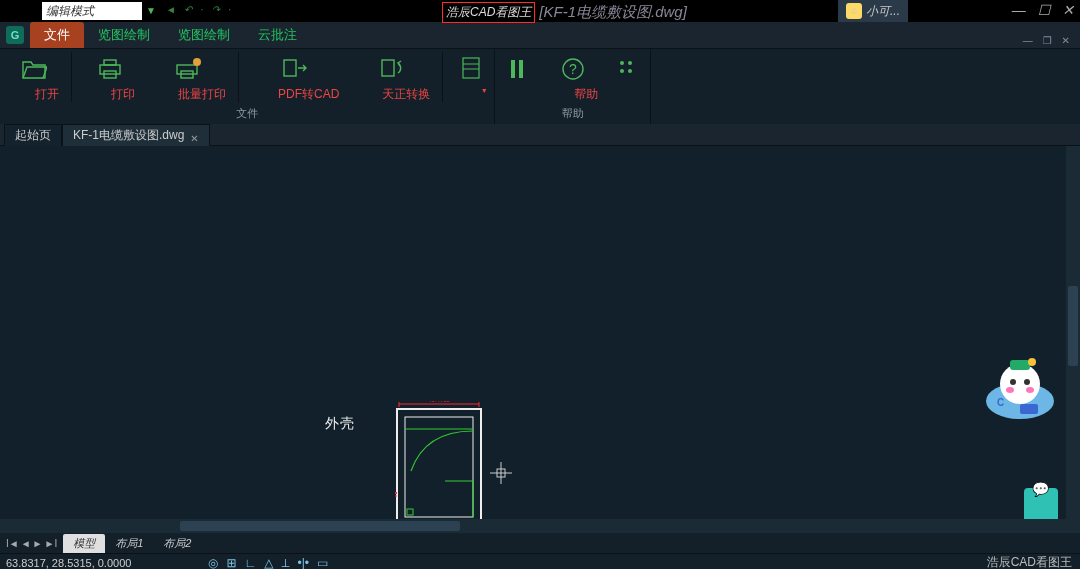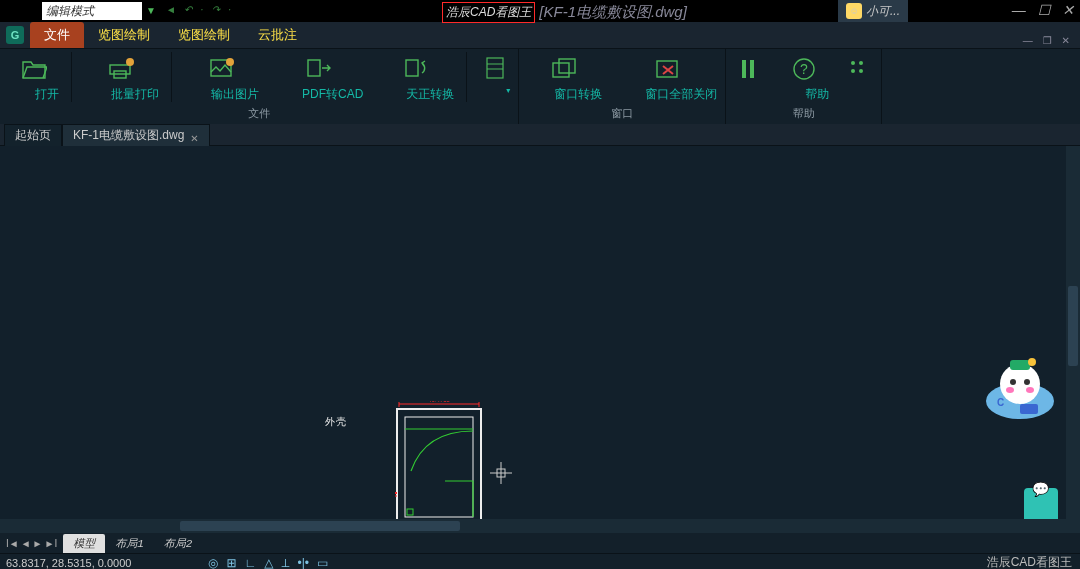--- a/index.html
+++ b/index.html
@@ -12,50 +12,50 @@
 .title-center { position: absolute; left: 442px; top: 2px; display: flex; align-items: center; }
 .title-highlight { border: 1.5px solid #ff2a2a; padding: 1px 3px; color: #ddd; font-size: 12px; }
 .title-doc { color: #889; margin-left: 4px; font-size: 15px; }
 .user-badge { position: absolute; right: 172px; top: 0; height: 22px; display: flex; align-items: center; gap: 4px; background: #2a3a48; padding: 0 8px; }
 .avatar-mini { width: 16px; height: 16px; background: #ffd966; border-radius: 3px; display: flex; align-items: center; justify-content: center; font-size: 9px; }
 .win-ctrls { position: absolute; right: 6px; top: 2px; display: flex; gap: 12px; }
 .win-ctrls span { font-size: 14px; color: #aaa; cursor: pointer; }
 .menubar { height: 26px; display: flex; align-items: center; position: relative; }
 .logo { width: 30px; height: 26px; display: flex; align-items: center; justify-content: center; }
 .logo-box { width: 18px; height: 18px; background: #0f6b5a; border-radius: 3px; display: flex; align-items: center; justify-content: center; color: #6fe3c3; font-size: 11px; font-weight: bold; }
-.menu-tab { padding: 4px 14px; color: #fde047; font-size: 13px; cursor: pointer; }
+.menu-tab { padding: 4px 14px; color: #22c55e; font-size: 13px; cursor: pointer; }
 .menu-tab.active { background: #a8411f; color: #fff; border-radius: 3px 3px 0 0; }
 .mdi-ctrls { position: absolute; right: 10px; bottom: 2px; display: flex; gap: 10px; color: #889; font-size: 10px; }
 .ribbon { height: 76px; background: #13202a; border-top: 1px solid #0a1218; display: flex; position: relative; }
 .ribbon-group { display: flex; flex-direction: column; border-right: 1px solid #0a1218; }
 .ribbon-items { display: flex; flex: 1; }
 .ribbon-btn { display: flex; flex-direction: column; align-items: center; justify-content: flex-start; padding: 6px 8px 2px; gap: 3px; cursor: pointer; min-width: 44px; }
 .ribbon-icon { width: 28px; height: 28px; display: flex; align-items: center; justify-content: center; }
-.ribbon-label { font-size: 12px; color: #14b8a6; white-space: nowrap; margin-left: 27px; }
+.ribbon-label { font-size: 12px; color: #ef4444; white-space: nowrap; margin-left: 27px; }
 .group-title { text-align: center; font-size: 11px; color: #8c99a3; padding: 1px 0 3px; }
 .tabbar { height: 22px; display: flex; align-items: center; padding-left: 4px; gap: 0; border-bottom: 1px solid #0a1218; }
 .doc-tab { padding: 2px 10px; font-size: 12px; color: #ccc; background: #1f2f3a; border: 1px solid #0a1218; border-bottom: none; display: flex; align-items: flex-end; gap: 6px; }
 .doc-tab.start { background: #13222c; }
 .doc-tab .x { font-size: 10px; color: #999; cursor: pointer; }
 .canvas { position: relative; height: 373px; background: #12202b; overflow: hidden; }
 .scrollbar-v { position: absolute; right: 0; top: 0; width: 14px; height: 100%; background: #1a2b36; }
 .scrollbar-v .thumb { position: absolute; left: 2px; top: 140px; width: 10px; height: 80px; background: #2c4252; border-radius: 2px; }
 .drawing { position: absolute; left: 395px; top: 255px; }
-.part-label { position: absolute; left: 325px; top: 269px; color: #eee; font-size: 10px; letter-spacing: 1px; }
+.part-label { position: absolute; left: 325px; top: 269px; color: #eee; font-size: 14px; letter-spacing: 1px; }
 .crosshair { position: absolute; left: 490px; top: 316px; }
 .mascot { position: absolute; right: 20px; top: 200px; }
 .collab-btn { position: absolute; right: 22px; top: 342px; width: 34px; height: 38px; background: #2fc2b4; border-radius: 4px; display: flex; flex-direction: column; align-items: center; justify-content: center; gap: 1px; }
 .collab-btn .chat { font-size: 14px; color: #fff; }
 .collab-btn .txt { font-size: 9px; color: #fff; margin-top: 22px; }
 .scrollbar-h { height: 14px; background: #1a2b36; display: flex; align-items: center; position: relative; }
 .scrollbar-h .thumb { position: absolute; left: 180px; top: 2px; height: 10px; width: 280px; background: #2c4252; border-radius: 2px; }
 .layout-tabs { height: 20px; display: flex; align-items: center; background: #13202a; }
 .nav-arrows { display: flex; gap: 2px; padding: 0 6px; }
 .nav-arrows span { font-size: 10px; color: #aaa; cursor: pointer; }
-.layout-tab { padding: 2px 10px; font-size: 11px; font-style: italic; color: #ccc; font-family: Liberation Mono, monospace; }
+.layout-tab { padding: 2px 10px; font-size: 11px; font-style: italic; color: #ccc; }
 .layout-tab.active { background: #e0e0e0; color: #333; border-radius: 2px 2px 0 0; }
 .statusbar { height: 18px; background: #13202a; display: flex; align-items: center; padding: 0 6px; position: relative; border-top: 1px solid #0a1218; }
 .coords { font-size: 11px; color: #ccc; }
 .status-icons { position: absolute; left: 208px; display: flex; gap: 8px; align-items: center; }
 .status-icons span { color: #7cc0e0; font-size: 12px; }
 .brand { position: absolute; right: 8px; font-size: 12px; color: #bbb; }
 .sep-v { width: 1px; height: 50px; background: #0a1218; align-self: center; margin: 0 4px; }
 </style>
 </head>
 <body>
@@ -110,42 +110,42 @@
             <svg width="26" height="22">
               <path d="M2 4h8l2 3h12v13H2z" fill="none" stroke="#4db85a" stroke-width="1.4"></path>
               <path d="M2 20L6 9h20l-4 11" fill="none" stroke="#4db85a" stroke-width="1.4"></path>
             </svg>
           </div>
           <span class="ribbon-label">打开</span>
         </div>
       <div class="sep-v"></div>
       <div class="ribbon-btn">
           <div class="ribbon-icon">
+            <svg width="26" height="24">
+              <rect x="3" y="8" width="20" height="9" fill="none" stroke="#4db85a" stroke-width="1.4"></rect>
+              <rect x="7" y="3" width="12" height="5" fill="none" stroke="#4db85a" stroke-width="1.4"></rect>
+              <rect x="7" y="14" width="12" height="7" fill="none" stroke="#4db85a" stroke-width="1.4"></rect>
+            </svg>
+          </div>
+          <span class="ribbon-label">打印</span>
+        </div>
+      <div class="ribbon-btn">
+          <div class="ribbon-icon">
             <svg width="28" height="24">
               <rect x="2" y="8" width="20" height="9" fill="none" stroke="#4db85a" stroke-width="1.4"></rect>
               <rect x="6" y="14" width="12" height="7" fill="none" stroke="#4db85a" stroke-width="1.4"></rect>
               <circle cx="22" cy="5" r="4" fill="#e2a23a"></circle>
             </svg>
           </div>
           <span class="ribbon-label">批量打印</span>
         </div>
       <div class="sep-v"></div>
       <div class="ribbon-btn">
           <div class="ribbon-icon">
             <svg width="26" height="24">
-              <rect x="2" y="3" width="20" height="16" fill="none" stroke="#4db85a" stroke-width="1.4"></rect>
-              <path d="M2 15l5-5 4 4 5-6 6 7" fill="none" stroke="#4db85a" stroke-width="1.4"></path>
-              <circle cx="21" cy="5" r="4" fill="#e2a23a"></circle>
-            </svg>
-          </div>
-          <span class="ribbon-label">输出图片</span>
-        </div>
-      <div class="ribbon-btn">
-          <div class="ribbon-icon">
-            <svg width="26" height="24">
               <rect x="2" y="3" width="12" height="16" fill="none" stroke="#4db85a" stroke-width="1.4"></rect>
               <path d="M16 11h8m-3-3 3 3-3 3" fill="none" stroke="#4db85a" stroke-width="1.4"></path>
             </svg>
           </div>
           <span class="ribbon-label">PDF转CAD</span>
         </div>
       <div class="ribbon-btn">
           <div class="ribbon-icon">
             <svg width="26" height="24">
               <rect x="2" y="3" width="12" height="16" fill="none" stroke="#4db85a" stroke-width="1.4"></rect>
@@ -162,43 +162,20 @@
               <line x1="2" y1="8" x2="18" y2="8" stroke="#4db85a"></line>
               <line x1="2" y1="13" x2="18" y2="13" stroke="#4db85a"></line>
             </svg>
           </div>
           <span class="ribbon-label" style="font-size:8px">▾</span>
         </div>
     </div>
     <div class="group-title">文件</div>
   </div>
 
-  <div class="ribbon-group">
-    <div class="ribbon-items">
-      <div class="ribbon-btn">
-          <div class="ribbon-icon">
-            <svg width="28" height="24">
-              <rect x="2" y="6" width="16" height="14" fill="none" stroke="#4db85a" stroke-width="1.4"></rect>
-              <rect x="8" y="2" width="16" height="14" fill="none" stroke="#4db85a" stroke-width="1.4"></rect>
-            </svg>
-          </div>
-          <span class="ribbon-label">窗口转换</span>
-        </div>
-      <div class="ribbon-btn">
-          <div class="ribbon-icon">
-            <svg width="28" height="24">
-              <rect x="3" y="4" width="20" height="16" fill="none" stroke="#4db85a" stroke-width="1.4"></rect>
-              <path d="M9 9l10 8m0-8-10 8" stroke="#d44" stroke-width="2"></path>
-            </svg>
-          </div>
-          <span class="ribbon-label">窗口全部关闭</span>
-        </div>
-    </div>
-    <div class="group-title">窗口</div>
-  </div>
 
   <div class="ribbon-group">
     <div class="ribbon-items">
       <div class="ribbon-btn" style="min-width:28px">
           <div class="ribbon-icon">
             <svg width="18" height="24">
               <rect x="3" y="3" width="4" height="18" fill="#4db85a"></rect>
               <rect x="11" y="3" width="4" height="18" fill="#4db85a"></rect>
             </svg>
           </div>

